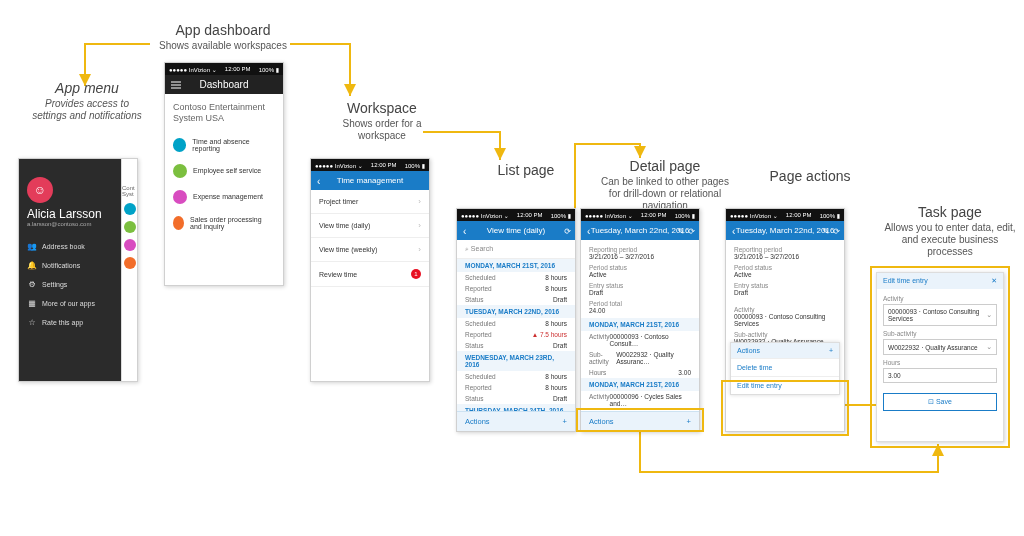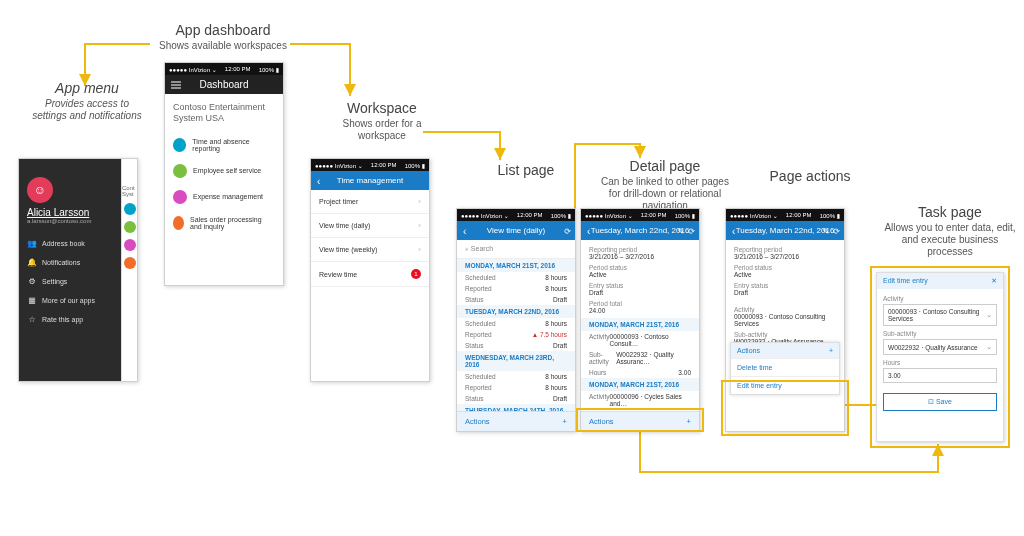--- a/index.html
+++ b/index.html
@@ -85,21 +85,21 @@
     flex: 1;
     padding: 18px 8px 8px 8px;
   }
   .avatar {
     width: 26px; height: 26px; border-radius: 50%;
     background: #e33c5a;
     margin-bottom: 4px;
     display:flex;align-items:center;justify-content:center;
     color:#fff;font-size:12px;
   }
-  .user-name { font-size: 10px; color: #fff; text-decoration: underline; }
+  .user-name { font-size: 12px; color: #fff; }
   .user-email { font-size: 6px; color: #aaa; margin-bottom: 10px;}
   .menu-item {
     display: flex; align-items: center; gap: 5px;
     font-size: 7px; color: #ddd;
     padding: 5px 0;
   }
   .menu-item .mi-icon { width: 10px; text-align: center; font-size: 8px; }
   .menu-right-peek {
     width: 16px;
     background: #ffffff;

